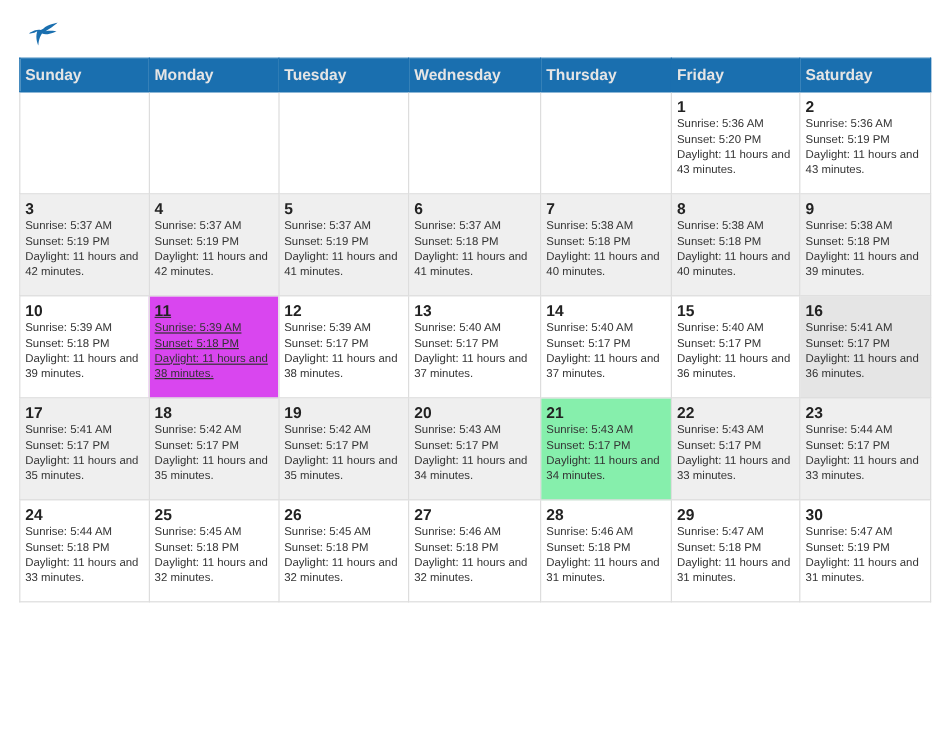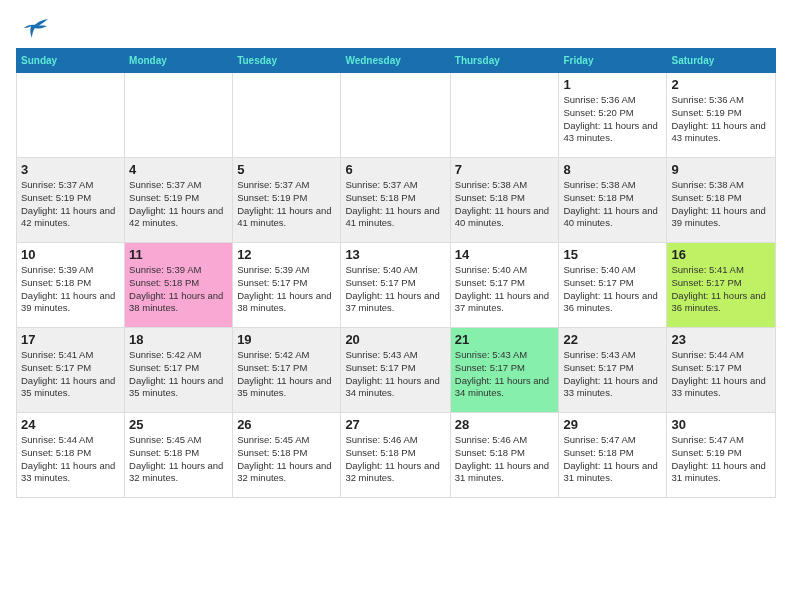--- a/index.html
+++ b/index.html
@@ -12,22 +12,22 @@
     .title-section { text-align: right; }
     .month-title { font-size: 36px; font-weight: bold; color: #222; }
     .location { font-size: 16px; color: #444; margin-top: 2px; }
     
     .calendar { width: 100%; border-collapse: collapse; margin: 0 8px; width: calc(100% - 16px); margin: 0 8px; }
     
     .calendar-wrapper { padding: 0 8px 8px 8px; }
     
     .calendar th {
       background: #1a6faf;
-      color: #5eead4;
-      font-size: 10px;
+      color: #e5e5e5;
+      font-size: 13px;
       font-weight: bold;
       padding: 6px 4px;
       text-align: left;
       border: 1px solid #1a6faf;
     }
     
     .calendar td {
       vertical-align: top;
       padding: 4px 4px;
       font-size: 10px;
@@ -143,41 +143,41 @@
           <td style="background: rgb(239, 239, 239);">
             <span class="day-num">9</span>
             <div class="day-info">Sunrise: 5:38 AM<br>Sunset: 5:18 PM<br>Daylight: 11 hours and 39 minutes.</div>
           </td>
         </tr>
         <tr class="row-odd">
           <td style="background: rgb(255, 255, 255);">
             <span class="day-num">10</span>
             <div class="day-info">Sunrise: 5:39 AM<br>Sunset: 5:18 PM<br>Daylight: 11 hours and 39 minutes.</div>
           </td>
-          <td style="background: #f9a8d4;">
+          <td style="background: #d946ef; text-decoration: underline;">
             <span class="day-num">11</span>
             <div class="day-info">Sunrise: 5:39 AM<br>Sunset: 5:18 PM<br>Daylight: 11 hours and 38 minutes.</div>
           </td>
           <td style="background: rgb(255, 255, 255);">
             <span class="day-num">12</span>
             <div class="day-info">Sunrise: 5:39 AM<br>Sunset: 5:17 PM<br>Daylight: 11 hours and 38 minutes.</div>
           </td>
           <td style="background: rgb(255, 255, 255);">
             <span class="day-num">13</span>
             <div class="day-info">Sunrise: 5:40 AM<br>Sunset: 5:17 PM<br>Daylight: 11 hours and 37 minutes.</div>
           </td>
           <td style="background: rgb(255, 255, 255);">
             <span class="day-num">14</span>
             <div class="day-info">Sunrise: 5:40 AM<br>Sunset: 5:17 PM<br>Daylight: 11 hours and 37 minutes.</div>
           </td>
           <td style="background: rgb(255, 255, 255);">
             <span class="day-num">15</span>
             <div class="day-info">Sunrise: 5:40 AM<br>Sunset: 5:17 PM<br>Daylight: 11 hours and 36 minutes.</div>
           </td>
-          <td style="background: #bef264;">
+          <td style="background: #e5e5e5;">
             <span class="day-num">16</span>
             <div class="day-info">Sunrise: 5:41 AM<br>Sunset: 5:17 PM<br>Daylight: 11 hours and 36 minutes.</div>
           </td>
         </tr>
         <tr class="row-even">
           <td style="background: rgb(239, 239, 239);">
             <span class="day-num">17</span>
             <div class="day-info">Sunrise: 5:41 AM<br>Sunset: 5:17 PM<br>Daylight: 11 hours and 35 minutes.</div>
           </td>
           <td style="background: rgb(239, 239, 239);">

